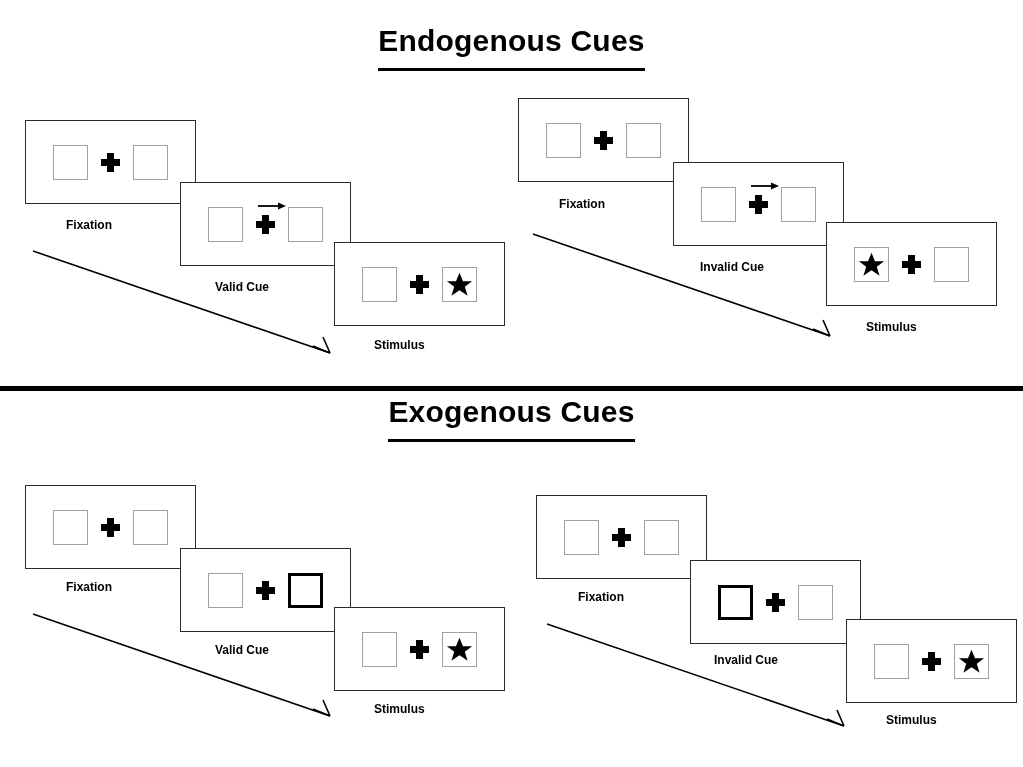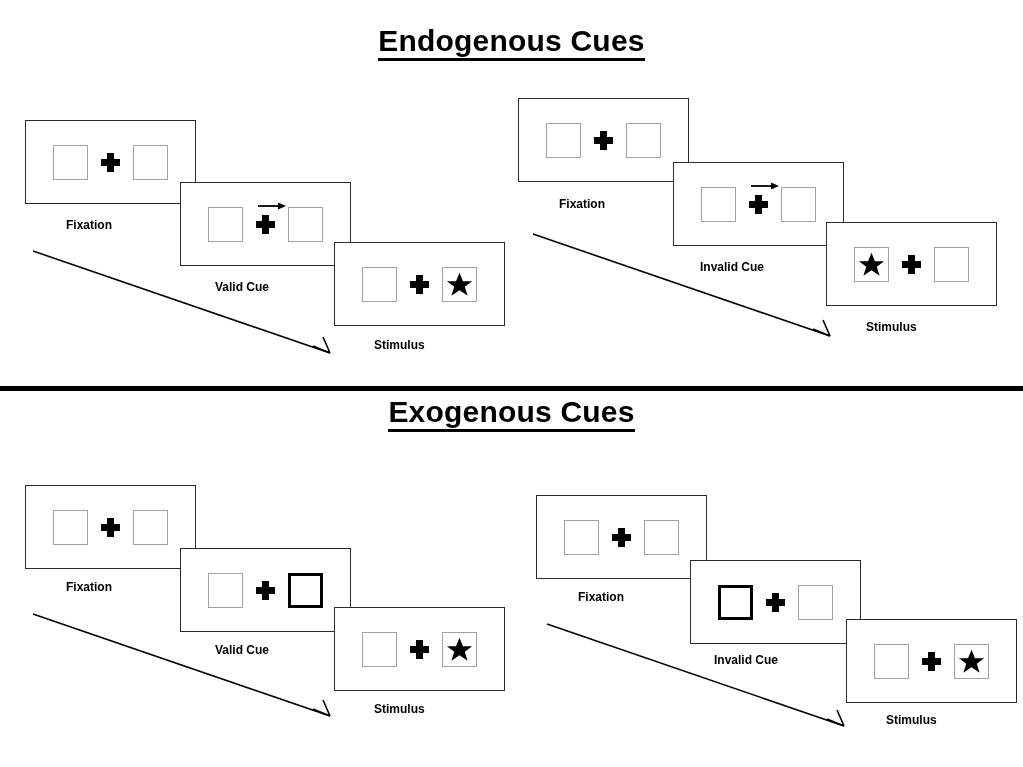--- a/index.html
+++ b/index.html
@@ -20,21 +20,21 @@
   .section-title {
     position: absolute;
     width: 100%;
     text-align: center;
     font-size: 30px;
     font-weight: bold;
     letter-spacing: 0.2px;
   }
   .section-title span {
     border-bottom: 3px solid #000;
-    padding-bottom: 1px;
+    padding-bottom: 11px;
   }
 
   
   .divider {
     position: absolute;
     left: 0;
     width: 1023px;
     height: 5px;
     background: #000000;
   }

